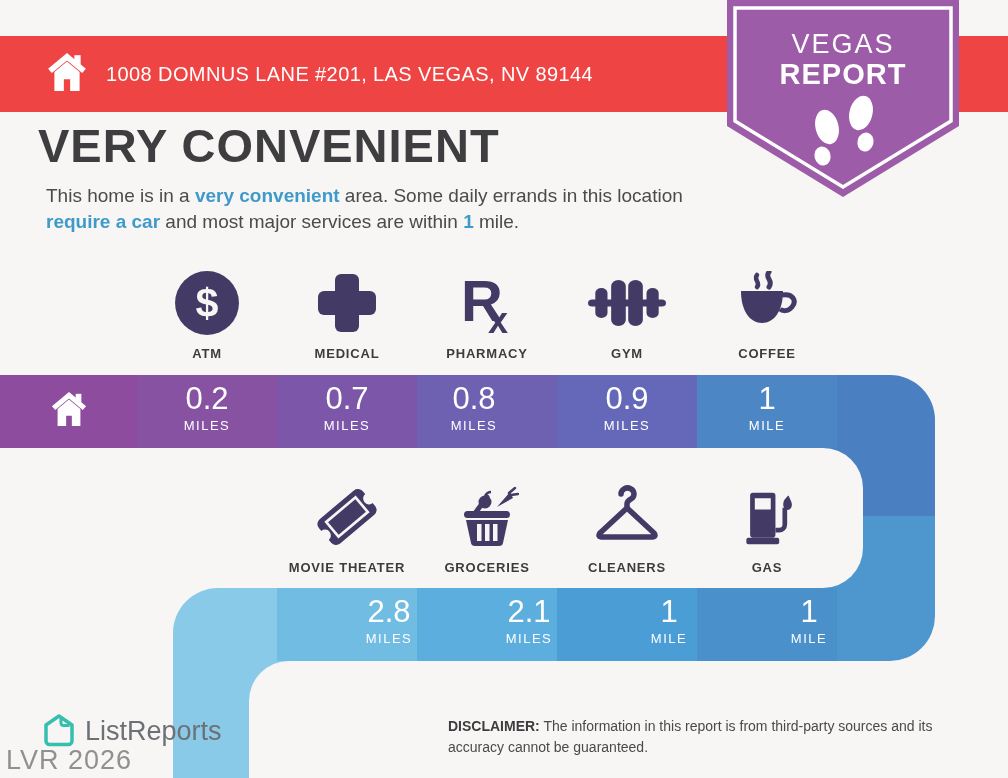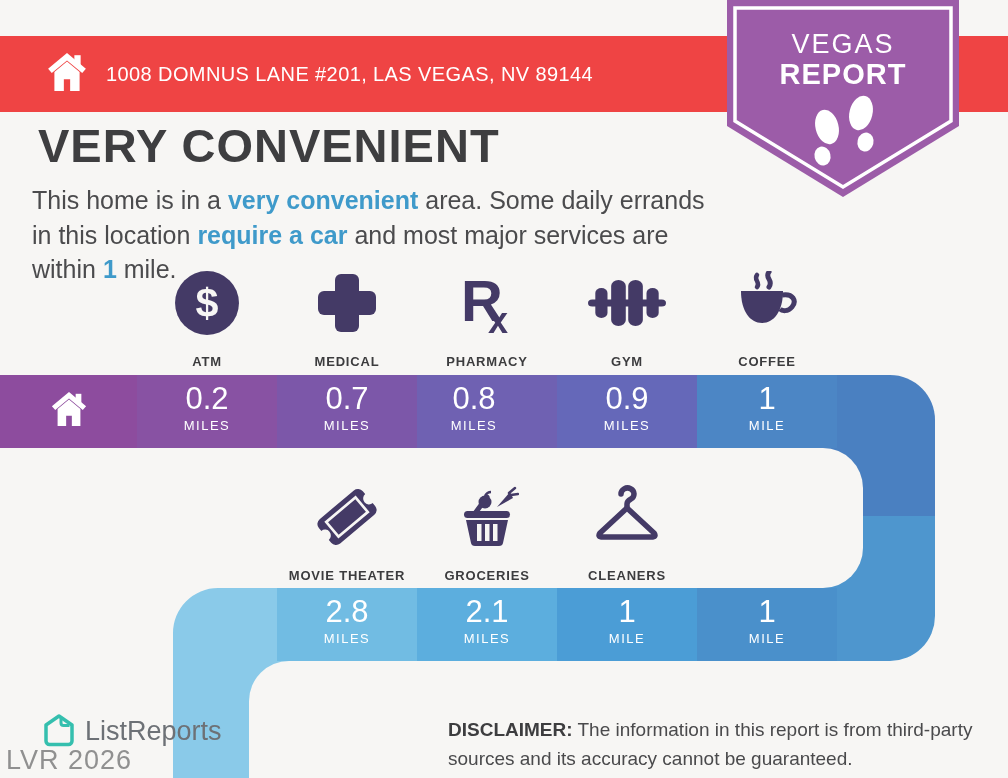--- a/index.html
+++ b/index.html
@@ -13,46 +13,46 @@
   .addr{color:#ffffff;font-size:20px;font-weight:500;letter-spacing:.4px;margin-left:18px;}
 
   
   .badge{position:absolute;left:727px;top:0;width:232px;height:200px;}
   .badge-text{position:absolute;left:727px;top:30px;width:232px;text-align:center;color:#fff;line-height:1.08;}
   .badge-text .l1{font-size:27px;font-weight:400;letter-spacing:2px;}
   .badge-text .l2{font-size:29px;font-weight:700;letter-spacing:1px;}
 
   
   .title{position:absolute;left:38px;top:118px;font-size:47px;font-weight:800;color:#3e3e40;letter-spacing:1px;}
-  .desc{position:absolute;left:32px;top:183px;width:692px;font-size:25px;line-height:1.38;color:#4b4b4d;}
+  .desc{position:absolute;left:46px;top:183px;width:692px;font-size:19px;line-height:1.38;color:#4b4b4d;}
   .desc .hl{color:#3f9aca;font-weight:700;}
 
   
   .snake{position:absolute;left:0;top:0;}
 
   
   .svc{position:absolute;width:140px;display:flex;flex-direction:column;align-items:center;}
   .svc .ibox{height:70px;display:flex;align-items:center;justify-content:center;}
-  .svc .lbl{margin-top:16px;font-size:13px;font-weight:700;color:#3c3c3e;letter-spacing:.8px;white-space:nowrap;text-align:right;}
+  .svc .lbl{margin-top:8px;font-size:13px;font-weight:700;color:#3c3c3e;letter-spacing:.8px;white-space:nowrap;text-align:right;}
   .r1{top:268px;}
   .r2{top:482px;}
 
   
   .dist{position:absolute;width:140px;text-align:center;color:#fff;}
   .dist .val{font-size:31px;font-weight:400;line-height:1.05;}
   .dist .unit{font-size:13px;letter-spacing:1.5px;margin-top:2px;}
   .drow1{top:383px;}
-  .drow2{top:596px;}
+  .drow2{top:596px;padding-left:42px;}
   .home-cell{position:absolute;left:0;top:390px;width:137px;display:flex;justify-content:center;}
 
   
   .brand{position:absolute;left:42px;top:713px;display:flex;align-items:center;}
   .brand .btxt{font-size:27px;color:#6d7176;margin-left:9px;}
   .watermark{position:absolute;left:6px;top:745px;font-size:27px;color:#909090;letter-spacing:1px;}
-  .disclaimer{position:absolute;left:448px;top:716px;width:530px;font-size:19px;line-height:1.5;color:#4a4a4c;}
+  .disclaimer{position:absolute;left:448px;top:716px;width:530px;font-size:14px;line-height:1.5;color:#4a4a4c;}
   .disclaimer b{color:#3d3d3f;}
 </style>
 </head>
 <body>
 
 <div class="page">
 
   <svg class="snake" width="1008" height="778" viewBox="0 0 1008 778">
 
     <rect x="0" y="375" width="137" height="73" fill="#8d4c9e"></rect>
@@ -219,20 +219,32 @@
   </div>
   <div class="svc r2" style="left:557px">
     <span class="ibox">
       <svg width="70" height="64" viewBox="0 0 64 64" fill="none" stroke="#443a66" stroke-width="5.5" stroke-linecap="round" stroke-linejoin="round">
         <path d="M32,23 v-4 c0,-3 2,-4 4,-5 a6.5,6 0 1 0 -10,-5"></path>
         <path d="M32,23 L5,48 Q2,52 8,52 L56,52 Q62,52 59,48 Z"></path>
       </svg>
     </span>
     <span class="lbl">CLEANERS</span>
   </div>
+  <div class="svc r2" style="left:697px">
+    <span class="ibox">
+      <svg width="60" height="68" viewBox="0 0 64 64">
+        <rect x="14" y="6" width="27" height="48" rx="3" fill="#443a66"></rect>
+        <rect x="19" y="12" width="17" height="12" fill="#f7f6f4"></rect>
+        <rect x="10" y="54" width="35" height="7" rx="2" fill="#443a66"></rect>
+        <path d="M41,46 h4 a6,6 0 0 0 6,-6 V22" fill="none" stroke="#443a66" stroke-width="5"></path>
+        <path d="M51,24 c-4,-7 0,-12 4,-15 l3,7 c2,6 -2,10 -7,8 Z" fill="#443a66"></path>
+      </svg>
+    </span>
+    <span class="lbl">GAS</span>
+  </div>
 
   <div class="dist drow2" style="left:277px">
     <div class="val">2.8</div>
     <div class="unit">MILES</div>
   </div>
   <div class="dist drow2" style="left:417px">
     <div class="val">2.1</div>
     <div class="unit">MILES</div>
   </div>
   <div class="dist drow2" style="left:557px">

